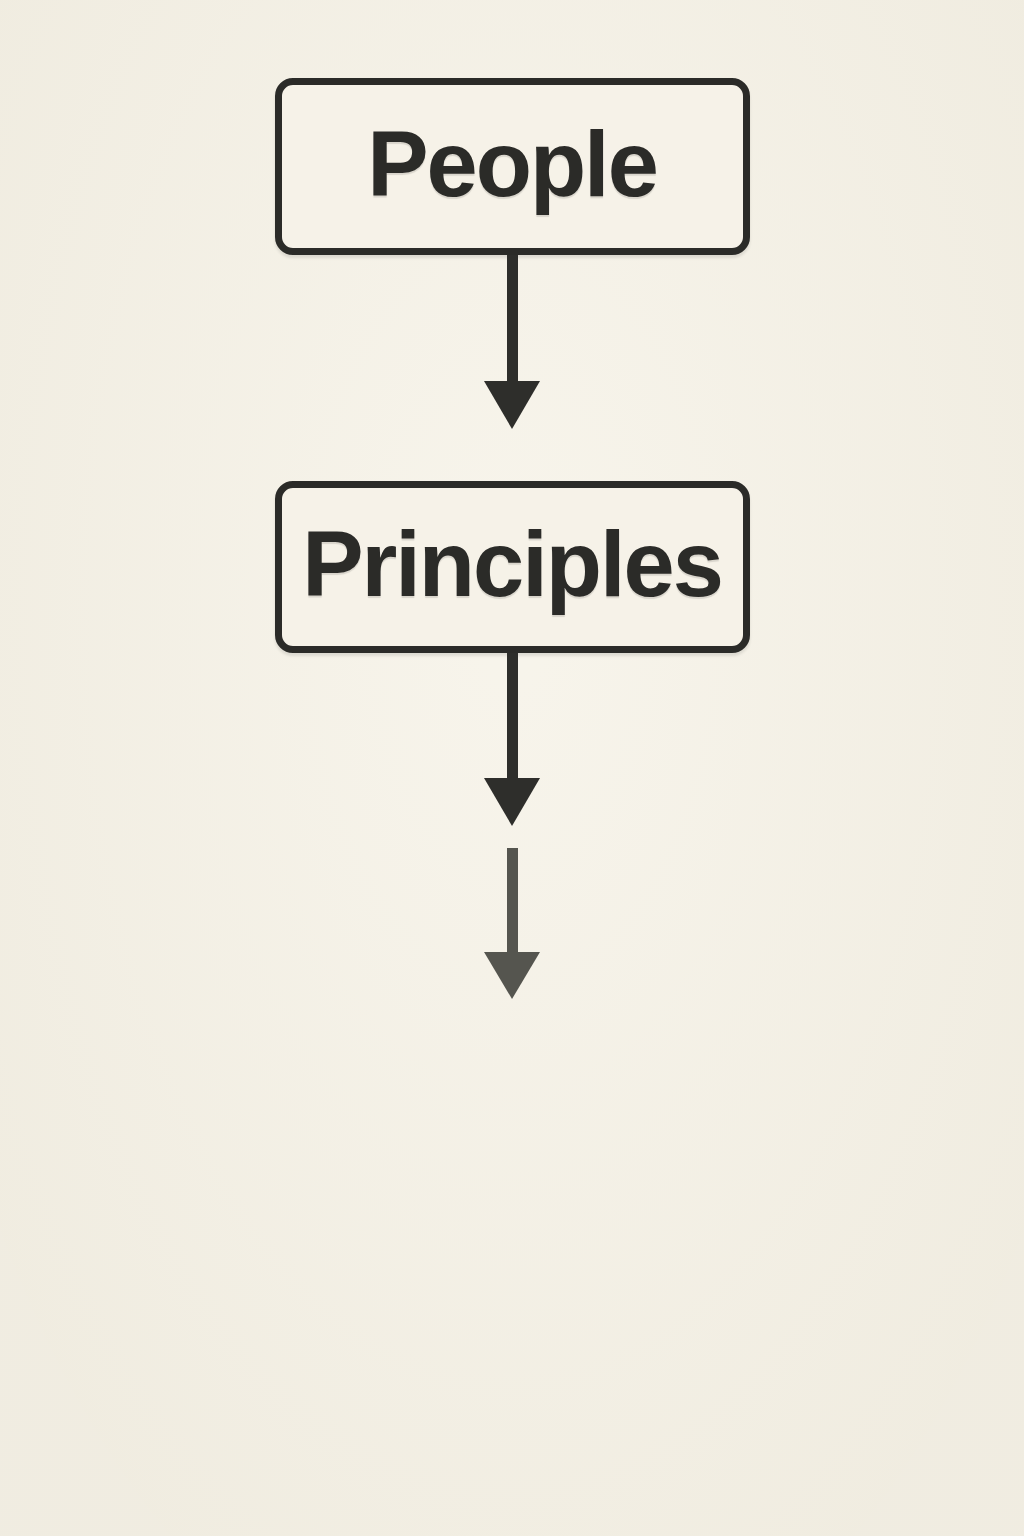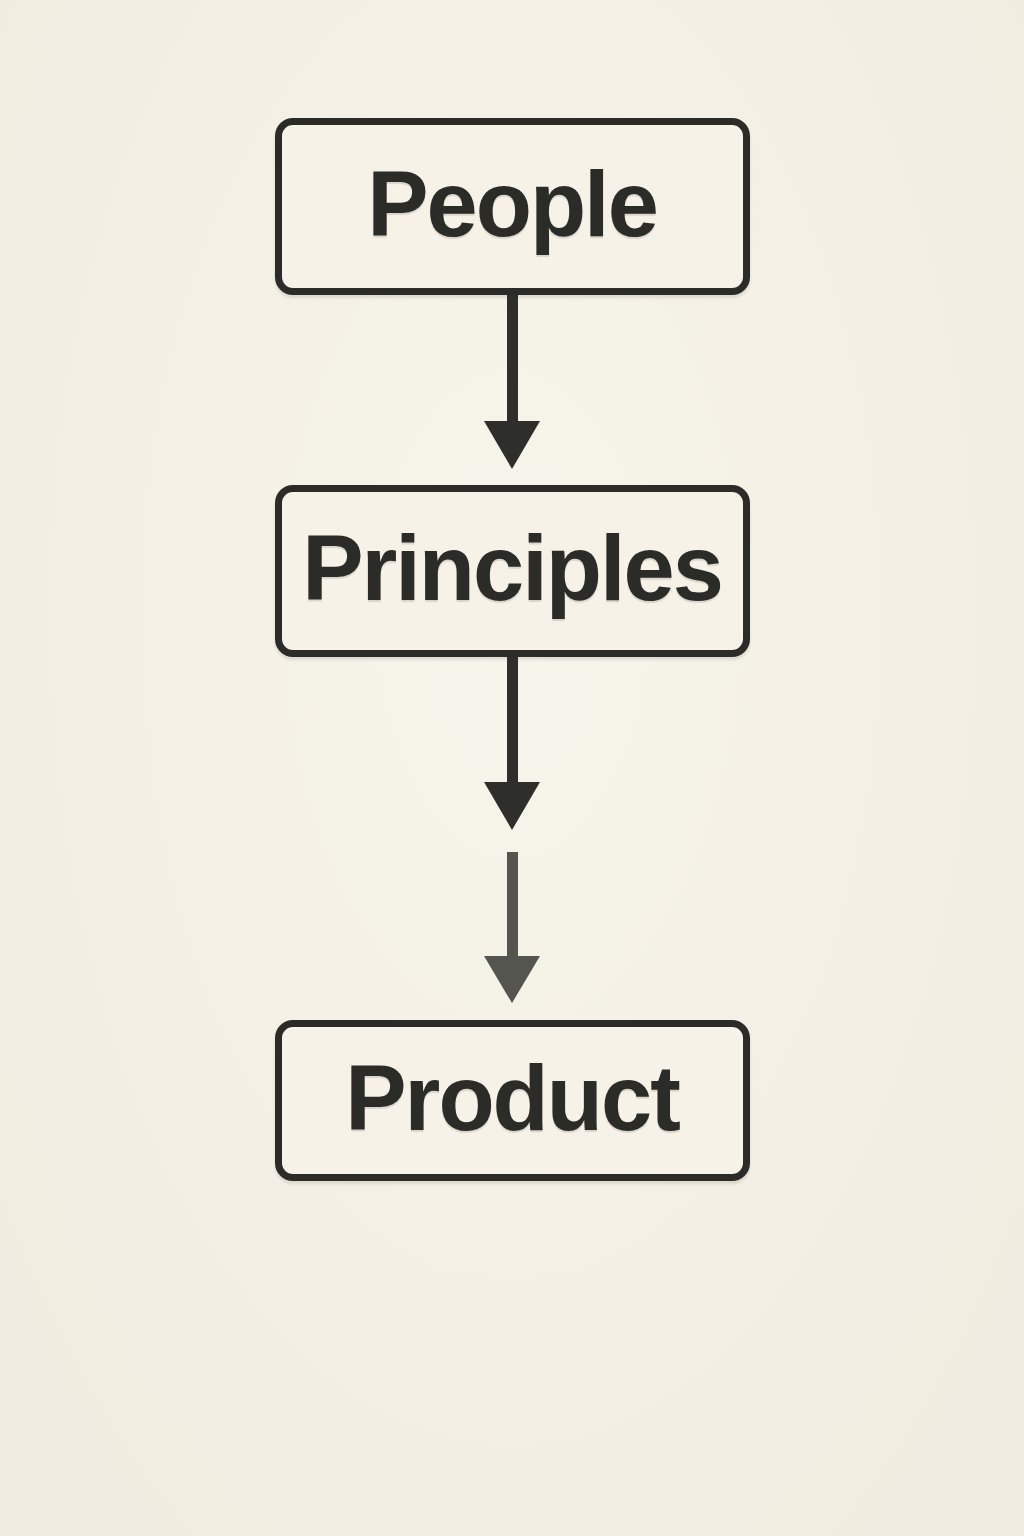--- a/index.html
+++ b/index.html
@@ -52,22 +52,22 @@
     white-space: nowrap;
     line-height: 1;
     padding-bottom: 6px;
   }
   .node.highlight {
     border-color: var(--highlight_border);
     background: linear-gradient(180deg, var(--highlight_fill), #e7e3d8);
   }
   .node.highlight .label { color: var(--highlight_text); }
 
-  .node-people     { height: 177px; margin-top: 118px; }
-  .node-principles { height: 172px; }
+  .node-people     { height: 177px; margin-top: 78px; }
+  .node-principles { height: 172px; margin-top: 36px; }
   .node-process    { height: 170px; }
   .node-product    { height: 161px; }
 
   .arrow {
     display: flex;
     flex-direction: column;
     align-items: center;
     flex: 0 0 auto;
   }
   .arrow .stem { width: 11px; background: var(--arrow_dark); }
@@ -105,17 +105,14 @@
     <div class="stem"></div>
     <div class="head"></div>
   </div>
 
 
   <div class="arrow arrow-3">
     <div class="stem"></div>
     <div class="head"></div>
   </div>
 
-  <div class="node node-product">
-    <span class="label">Product</span>
-  </div>
 
 </div>
 
 </body></html>

